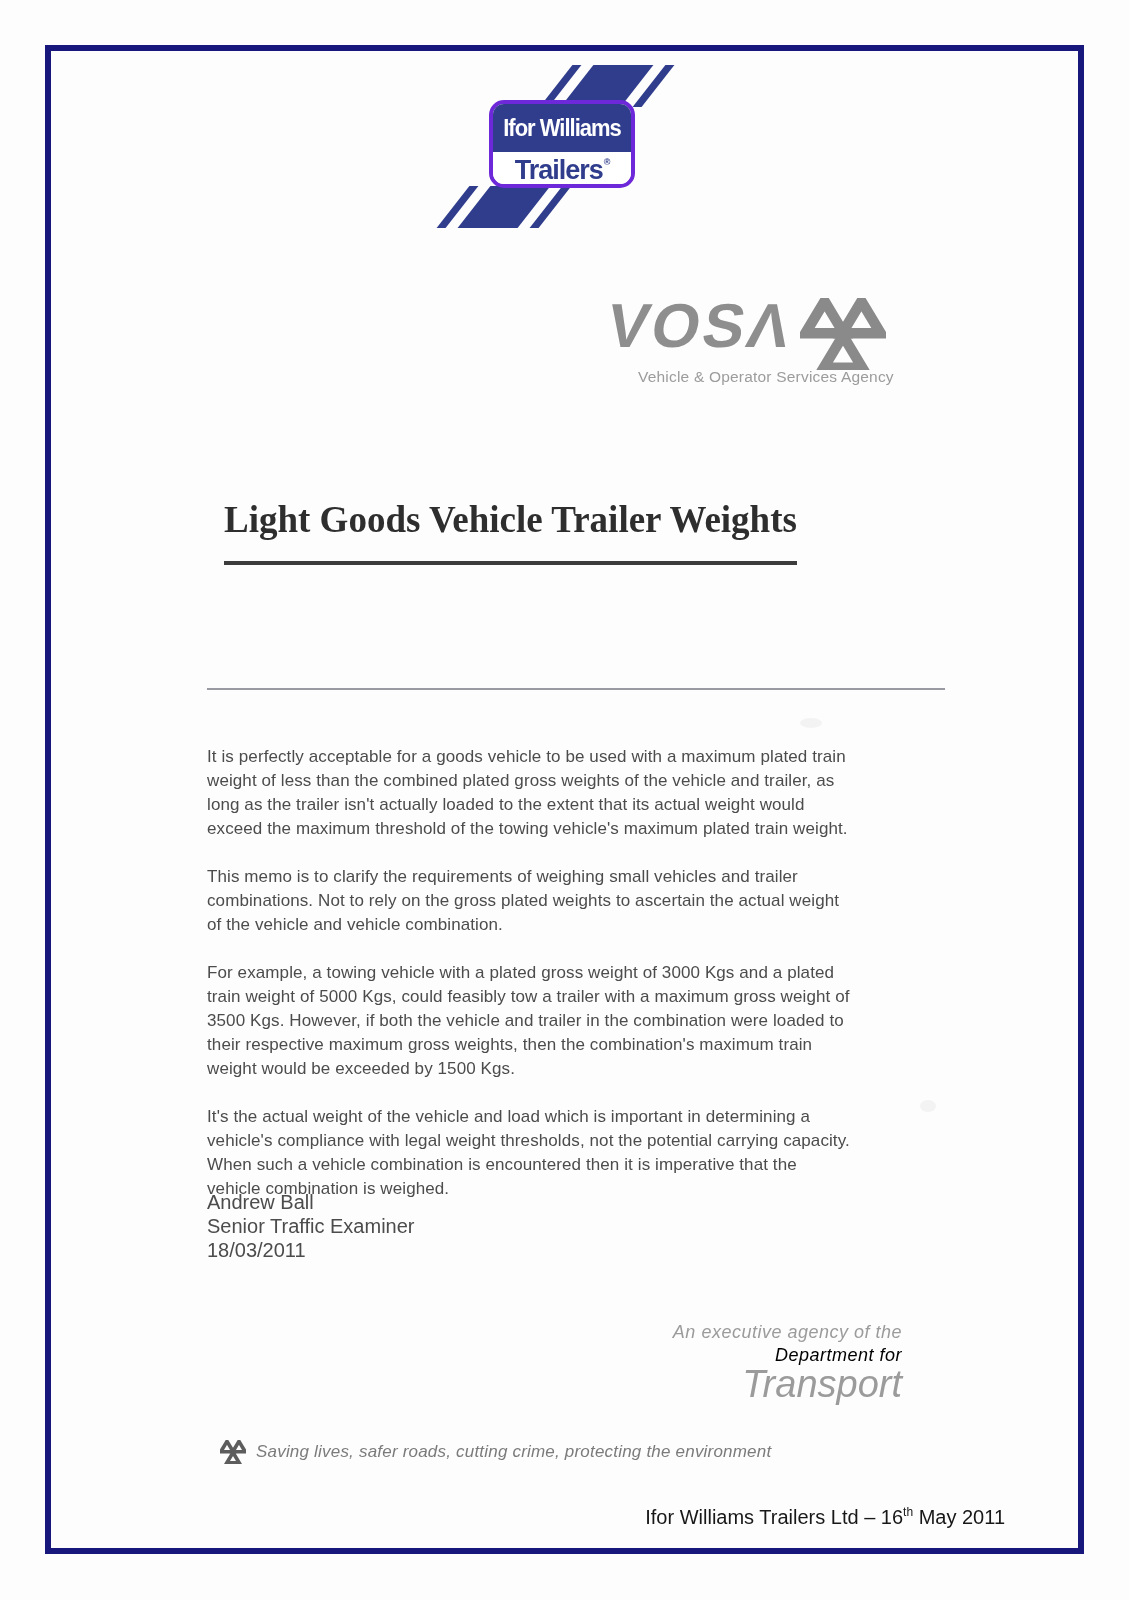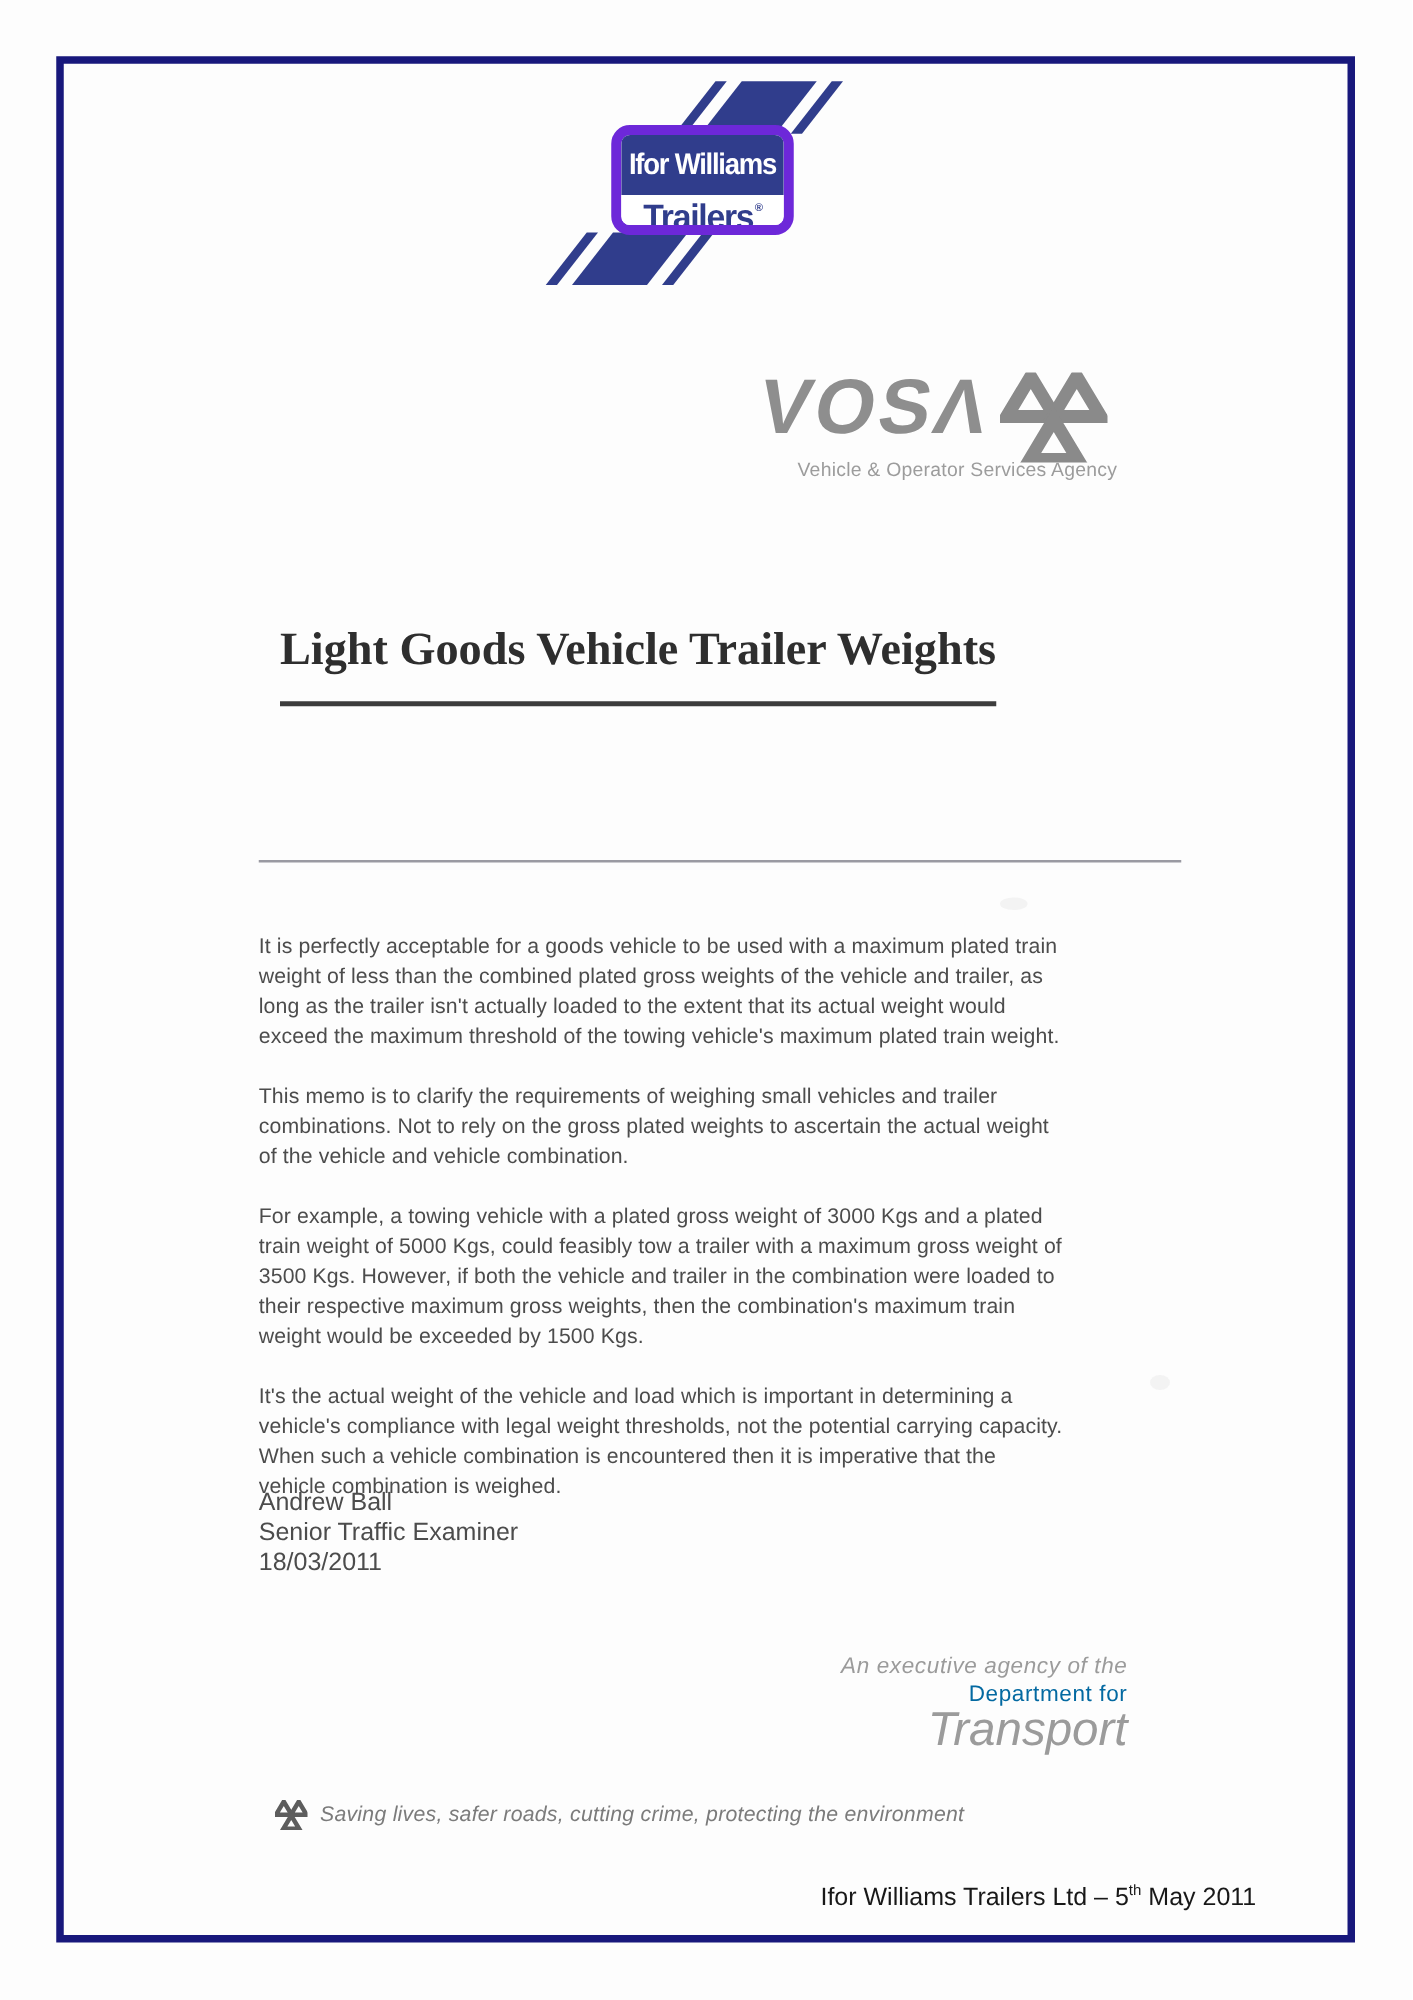--- a/index.html
+++ b/index.html
@@ -28,21 +28,21 @@
   .stripe-group { position: absolute; display: flex; align-items: stretch; }
   .stripe-group.top-right { left: 103px; top: 5px; height: 42px; }
   .stripe-group.bottom-left { left: 0px; top: 126px; height: 42px; }
   .stripe { background: #303d8c; transform: skewX(-38deg); }
   .stripe.thin { width: 9px; margin: 0 6px; }
   .stripe.wide { width: 60px; margin: 0 6px; }
 
   .iw-box {
     position: absolute; left: 42px; top: 40px;
     width: 146px; height: 88px;
-    border: 8px solid #6d28d9;
+    border: 4px solid #6d28d9;
     border-radius: 15px;
     overflow: hidden;
     background: #ffffff;
   }
   .iw-box-top {
     height: 48px; background: #303d8c;
     display: flex; align-items: center; justify-content: center;
   }
   .iw-box-top span {
     color: #ffffff; font-weight: bold; font-size: 22px;
@@ -104,21 +104,21 @@
     margin-bottom: 24px;
     letter-spacing: 0.1px;
   }
 
   .signature { position: absolute; left: 207px; top: 1190px; width: 400px; }
   .signature div { font-size: 20px; line-height: 24px; color: #4c4c4c; }
 
   
   .dft { position: absolute; right: 228px; top: 1322px; width: 320px; text-align: right; }
   .dft .dft-line1 { font-size: 18px; font-style: italic; color: #9b9b9b; letter-spacing: 0.5px; }
-  .dft .dft-line2 { font-size: 18px; color: #0369a1; letter-spacing: 0.5px; margin-top: 2px; }
+  .dft .dft-line2 { font-size: 18px; font-style: italic; color: #000000; letter-spacing: 0.5px; margin-top: 2px; }
   .dft .dft-line3 { font-size: 38px; font-style: italic; font-weight: normal; color: #9b9b9b; letter-spacing: 0px; margin-top: -2px; line-height: 40px; }
 
   
   .tagline { position: absolute; left: 220px; top: 1440px; display: flex; align-items: center; text-align: center; }
   .tagline-icon { width: 26px; height: 24px; margin-right: 10px; }
   .tagline-text { font-size: 17px; font-style: italic; color: #7b7b7b; letter-spacing: 0.2px; }
 
   
   .issuer {
     position: absolute; right: 125px; top: 1505px;
@@ -206,19 +206,19 @@
   <div class="tagline">
     <svg class="tagline-icon" viewBox="0 0 100 90" xmlns="http://www.w3.org/2000/svg">
       <polygon points="27,4 51,44 3,44" fill="none" stroke="#5d5d5d" stroke-width="14"></polygon>
       <polygon points="73,4 97,44 49,44" fill="none" stroke="#5d5d5d" stroke-width="14"></polygon>
       <polygon points="50,47 74,87 26,87" fill="none" stroke="#5d5d5d" stroke-width="14"></polygon>
     </svg>
     <span class="tagline-text">Saving lives, safer roads, cutting crime, protecting the environment</span>
   </div>
 
   <div class="issuer">
-    <span>Ifor Williams Trailers Ltd – 5</span><sup>th</sup><span> May 2011</span>
+    <span>Ifor Williams Trailers Ltd – 16</span><sup>th</sup><span> May 2011</span>
   </div>
 
   <div class="smudge" style="left:800px; top:718px; width:22px; height:10px;"></div>
   <div class="smudge" style="left:920px; top:1100px; width:16px; height:12px;"></div>
 
 </div>
 
 </body></html>

